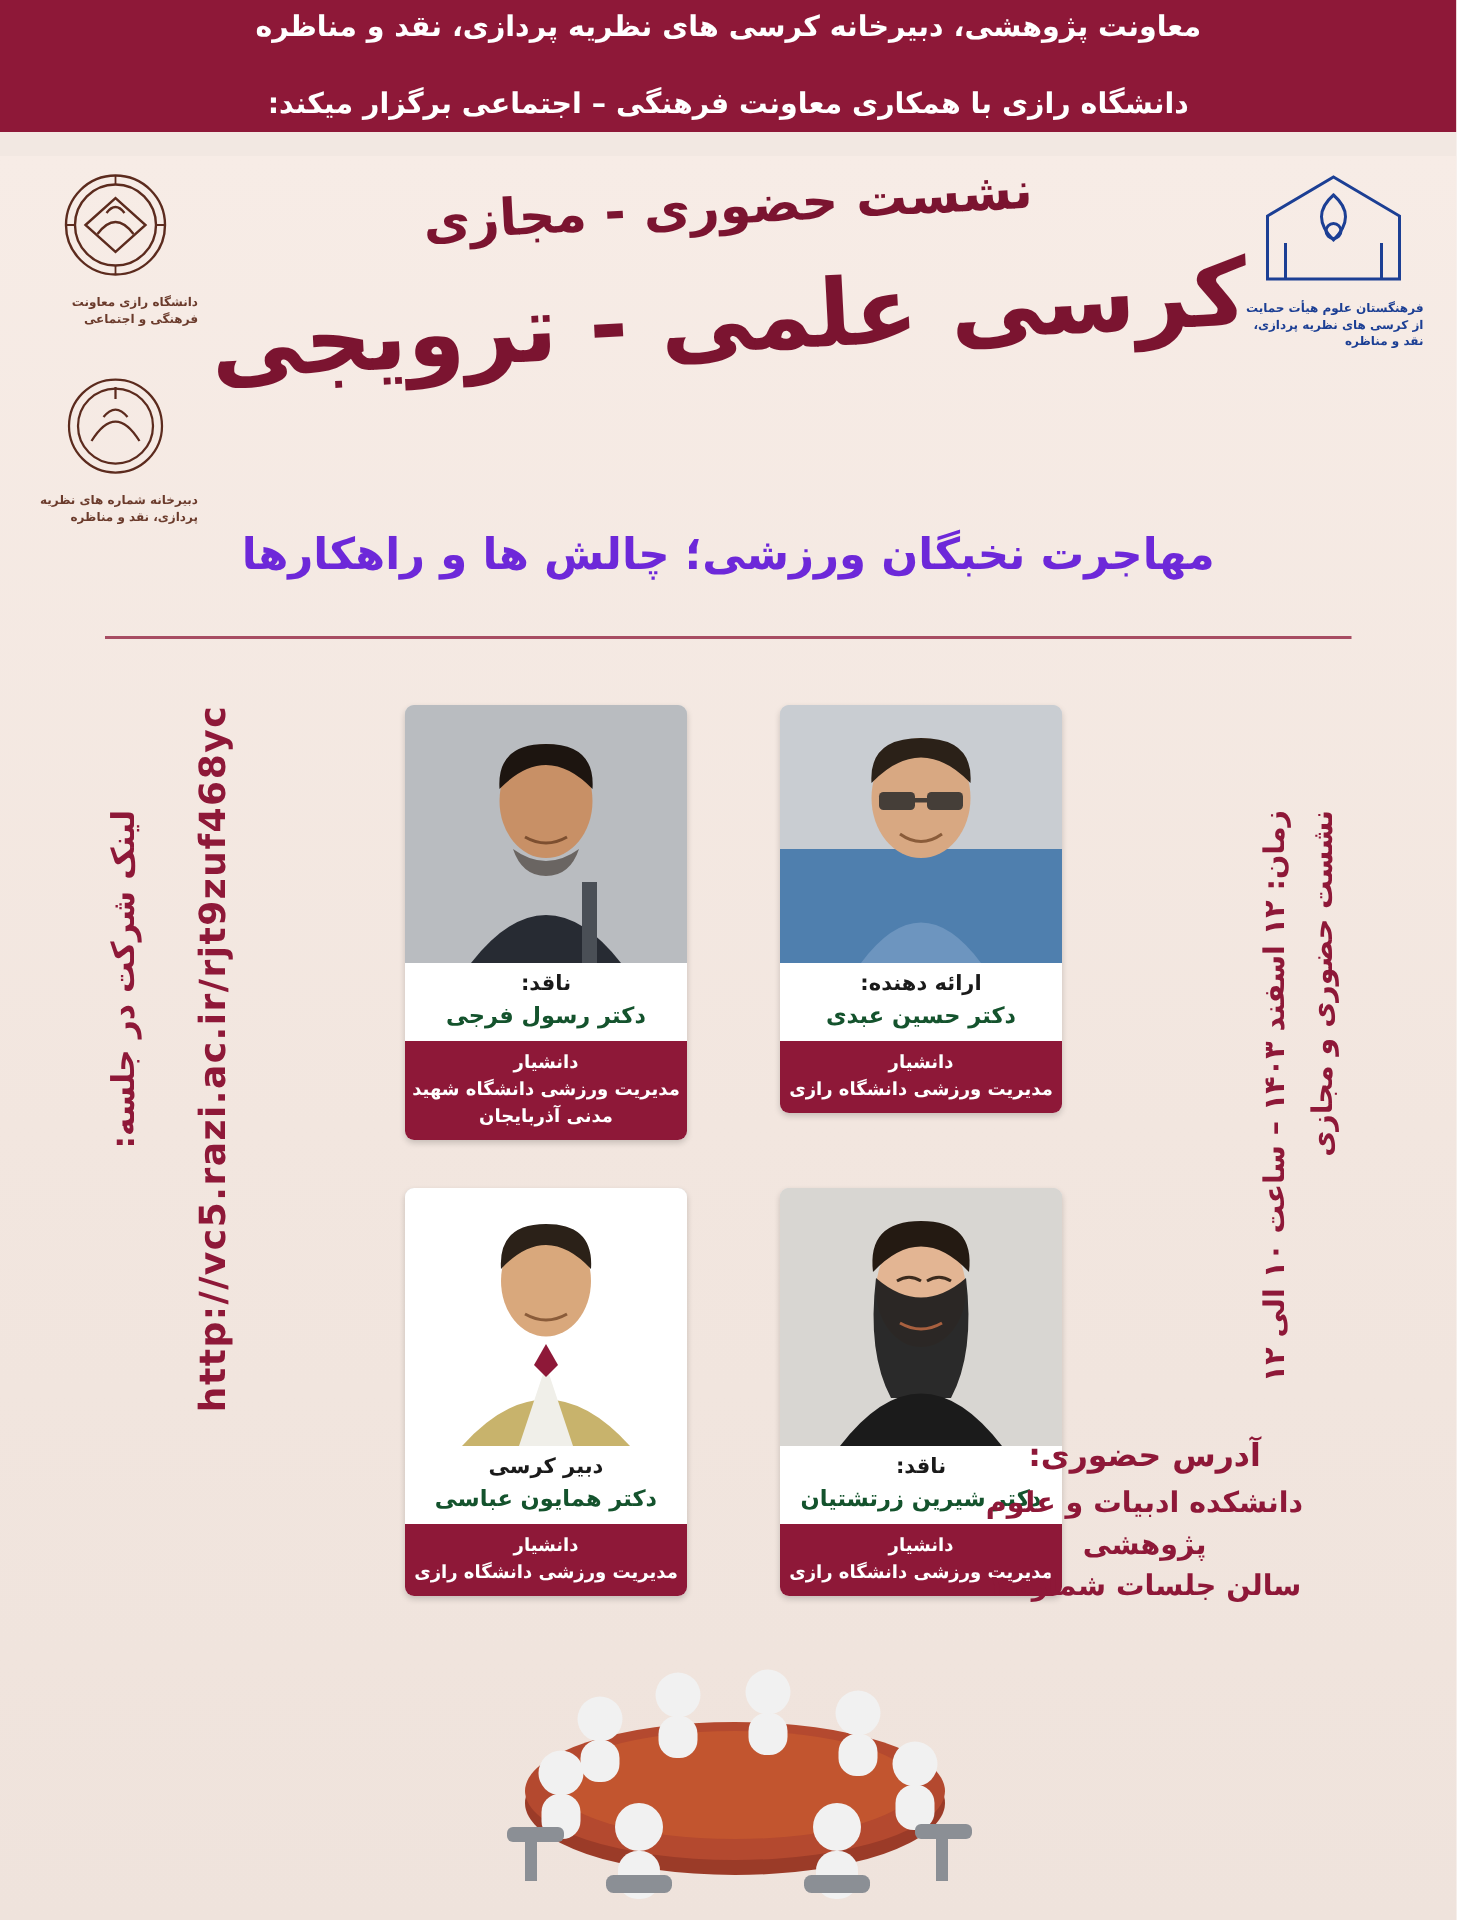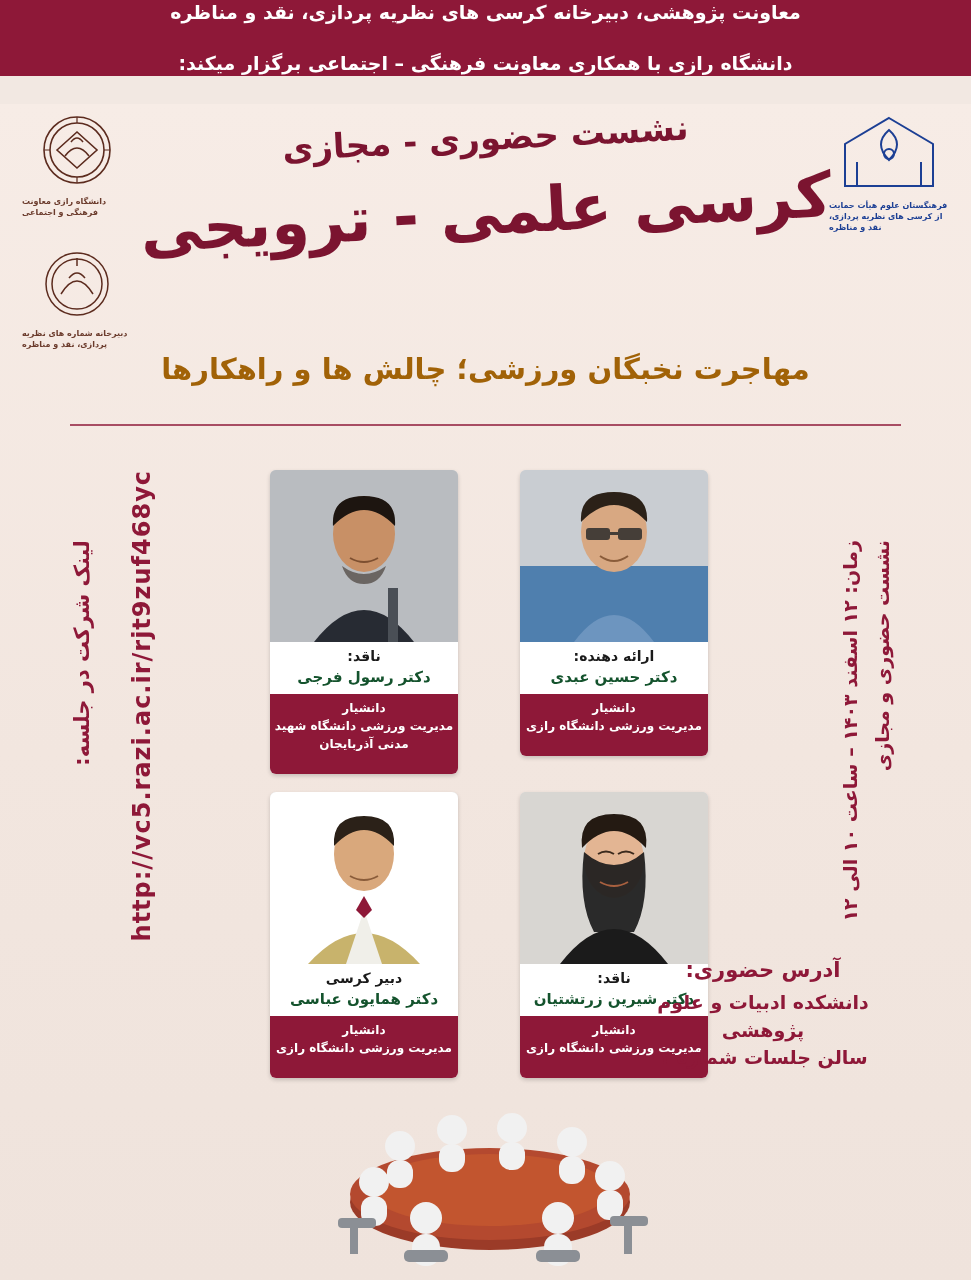--- a/index.html
+++ b/index.html
@@ -8,38 +8,38 @@
     background:#ffffff;
     font-family:"DejaVu Sans","Liberation Sans",sans-serif;
   }
   .poster{
     position:relative;width:971px;height:1280px;
     background:#f2e8e2;
     overflow:hidden;
   }
   
   .topband{
-    position:absolute;left:0;top:0;width:971px;height:76px;
+    position:absolute;left:0;top:0;width:971px;height:88px;
     background:#8e1838;
     color:#ffffff;
     display:flex;flex-direction:column;align-items:center;justify-content:center;
     gap:28px;
     text-align:center;
   }
   .topband .line{
     font-size:19px;font-weight:bold;letter-spacing:0.5px;line-height:1.2;
   }
   
   .body-area{
     position:absolute;left:0;top:104px;width:971px;height:1176px;
     background:linear-gradient(180deg,#f7ece6 0%,#f2e6df 55%,#efe3dc 100%);
   }
   
   .logo{
-    position:absolute;text-align:left;
+    position:absolute;text-align:right;
   }
   .logo-razi{left:22px;top:112px;width:110px;}
   .logo-razi2{left:22px;top:248px;width:110px;}
   .logo-right{right:22px;top:112px;width:120px;margin-left:23px;}
   .logo svg{display:block;margin:0 auto;}
   .logo .cap{
     font-size:8px;color:#6b3b2c;line-height:1.35;margin-top:3px;font-weight:bold;
   }
   .logo-right .cap{color:#1c3f94;}
   
@@ -54,21 +54,21 @@
   }
   .t-big{
     margin-top:14px;
     font-size:62px;color:#7b1430;font-weight:bold;
     transform:rotate(-3deg);
     display:inline-block;
     letter-spacing:1px;
   }
   .t-subject{
     position:absolute;left:0;top:352px;width:971px;text-align:center;
-    font-size:29px;font-weight:bold;color:#a16207;
+    font-size:29px;font-weight:bold;color:#6d28d9;
   }
   .divider{
     position:absolute;left:70px;top:424px;width:831px;height:2px;background:#8e1838;opacity:.75;
   }
   
   .vert{
     position:absolute;
     writing-mode:vertical-rl;
     white-space:nowrap;
     font-weight:bold;
@@ -111,21 +111,21 @@
     background:#ffffff;text-align:center;padding:6px 4px 7px;
   }
   .card .role{
     font-size:14px;font-weight:bold;color:#1a1a1a;line-height:1.25;
   }
   .card .person{
     font-size:15px;font-weight:bold;color:#14532d;line-height:1.3;margin-top:2px;
   }
   .card .affil{
     background:#8e1838;color:#fff;text-align:center;
-    font-size:12px;font-weight:bold;line-height:1.5;padding:5px 4px 21px;
+    font-size:12px;font-weight:bold;line-height:1.5;padding:5px 4px 7px;
   }
   #card-1{left:258px;top:0;}
   #card-2{left:8px;top:0;}
   #card-3{left:258px;top:322px;}
   #card-4{left:8px;top:322px;}
   
   .address{
     position:absolute;right:58px;top:958px;width:300px;text-align:center;
     color:#8e1838;font-weight:bold;
   }

